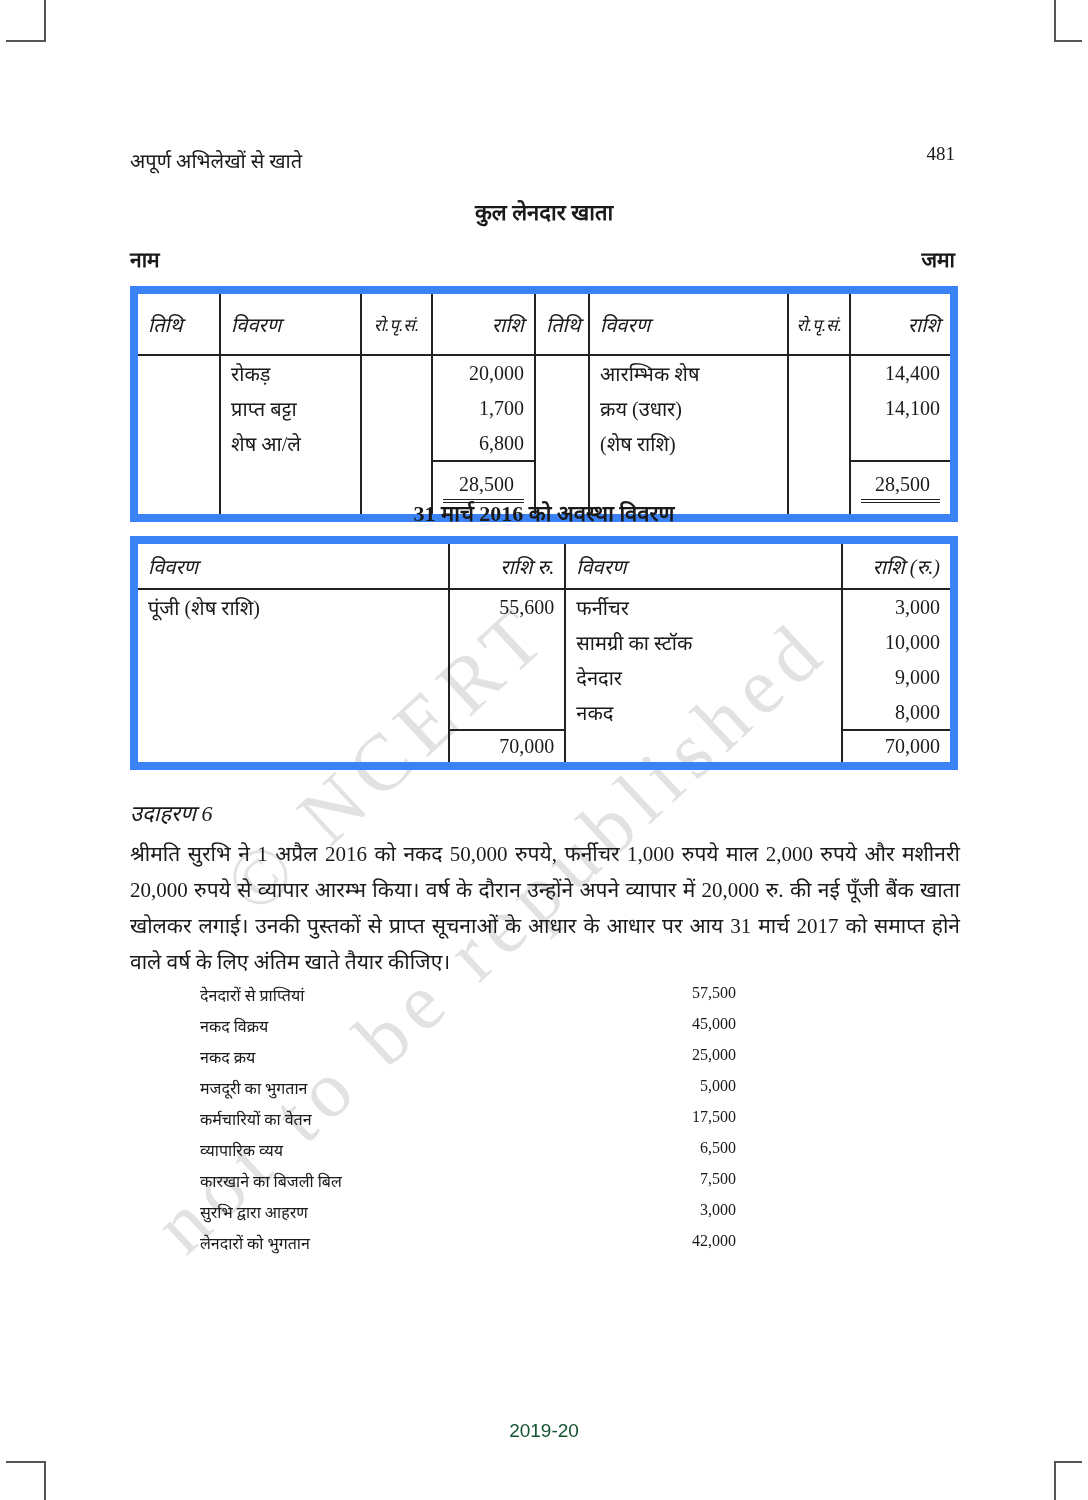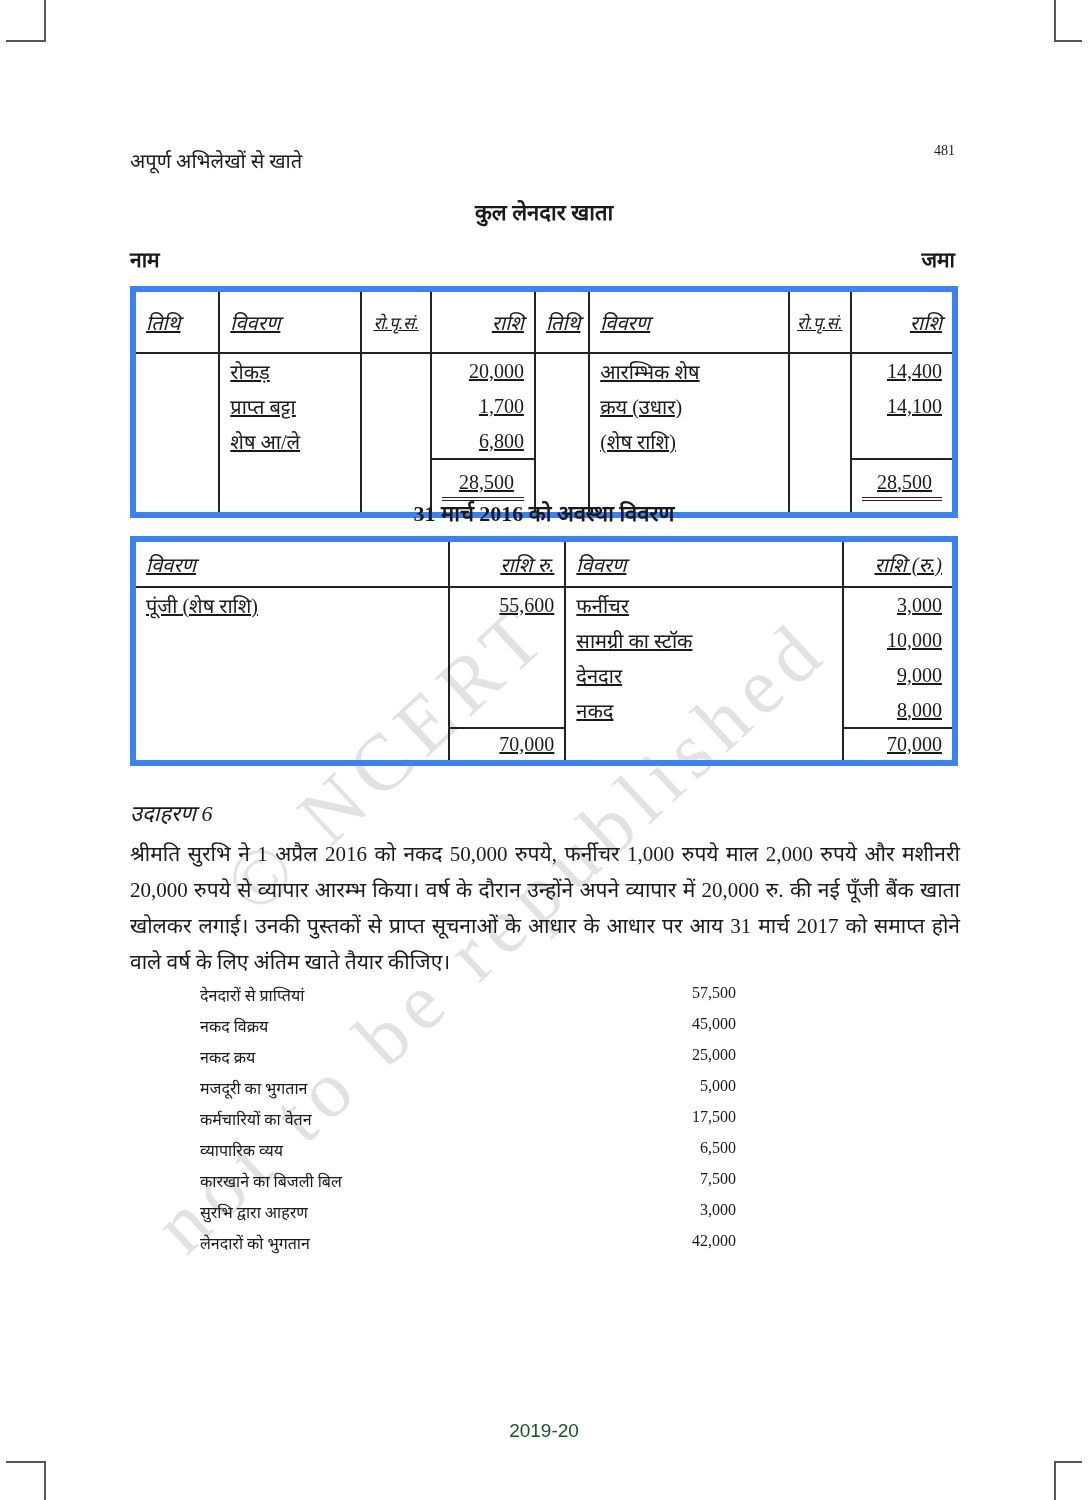--- a/index.html
+++ b/index.html
@@ -28,34 +28,34 @@
     white-space:nowrap;
     font-size:80px;letter-spacing:10px;
     transform:rotate(-43deg);
     transform-origin:0 50%;
     user-select:none;
   }
   .wm1{left:238px;top:852px;}
   .wm2{left:168px;top:1192px;}
 
   .hdr-left{position:absolute;left:130px;top:147px;font-size:20px;}
-  .page-num{position:absolute;right:133px;top:143px;font-size:14px;}
+  .page-num{position:absolute;right:133px;top:143px;font-size:19px;}
   .acct-title{position:absolute;left:0;right:0;top:196px;text-align:center;font-weight:bold;font-size:22px;}
   .naam{position:absolute;left:130px;top:245px;font-weight:bold;font-size:21px;}
   .jama{position:absolute;right:133px;top:245px;font-weight:bold;font-size:21px;}
 
   table.acct, table.stmt{
     position:absolute;left:130px;width:828px;
     border-collapse:collapse;table-layout:fixed;
     font-size:20px;
   }
   table.acct{top:286px;}
   table.stmt{top:536px;}
   table.acct td, table.stmt td{border-left:2px solid #222;vertical-align:middle;padding:4px 10px;}
-  table.acct, table.stmt{border:6px solid #3b82f6;text-decoration:underline;}
+  table.acct, table.stmt{border:8px solid #3b82f6;}
   tr.hdr td{border-bottom:2px solid #222;font-style:italic;height:36px;}
   tr.hdr td.c-folio{padding:12px 2px;text-align:center;font-size:17px;}
   tr.hdr td.c-amt{text-align:right;}
   tr.hdr td.c-date{text-align:left;}
   td.amt{text-align:right;padding-right:10px;}
   table.acct tr.body td{height:25px;}
   table.stmt tr.body td{height:24px;}
 
   
   td.tamt{border-top:2px solid #222;padding:0;vertical-align:top;height:44px;}

